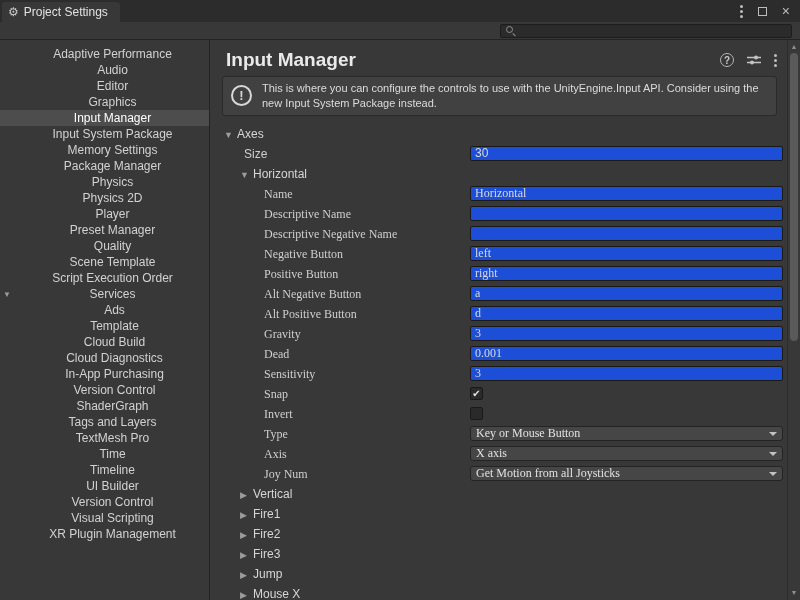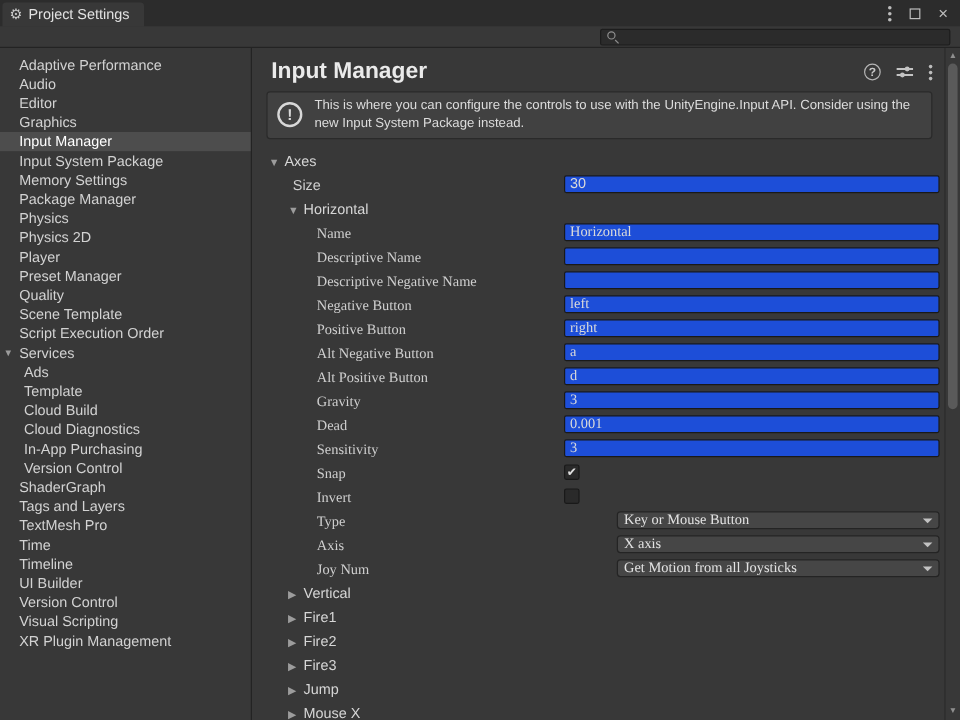--- a/index.html
+++ b/index.html
@@ -28,21 +28,21 @@
             display:flex; align-items:center; padding-left:4px; color:#9a9a9a; }
   .mag { position:relative; width:11px; height:11px; display:inline-block; }
   .mag::before { content:""; position:absolute; left:1px; top:1px; width:5px; height:5px;
                  border:1px solid #8f8f8f; border-radius:50%; }
   .mag::after { content:""; position:absolute; left:7.5px; top:7.5px; width:3.5px; height:1.4px;
                 background:#8f8f8f; transform:rotate(45deg); transform-origin:0 0; }
   .search-val { margin-left:4px; font-size:11px; color:#cfcfcf; }
   
   .content { display:flex; height:560px; }
   .sidebar { width:210px; flex:0 0 210px; border-right:1px solid #232323; padding-top:6px; overflow:hidden; background:#383838; }
-  .side-item { height:16px; line-height:16px; padding-left:16px; position:relative; white-space:nowrap; color:#d2d2d2; cursor:default; }
+  .side-item { height:16px; line-height:16px; padding-left:16px; position:relative; white-space:nowrap; color:#d2d2d2; cursor:default;text-align:center; }
   .side-item.child { padding-left:20px; }
   .side-item.sel { background:#4d4d4d; color:#ffffff; }
   .side-tri { position:absolute; left:3px; top:1px; font-size:8px; color:#9c9c9c; }
   
   .main { flex:1 1 auto; min-width:0; position:relative; padding-top:4px; }
   .head { display:flex; align-items:center; padding:6px 10px 4px 16px; height:30px; }
   .page-title { font-size:19px; font-weight:bold; color:#eaeaea; margin:0; }
   .head-icons { margin-left:auto; display:flex; align-items:center; gap:13px; }
   .help { width:14px; height:14px; border-radius:50%; border:1px solid #b4b4b4; color:#c8c8c8;
           font-size:10px; font-weight:bold; display:flex; align-items:center; justify-content:center; }
@@ -56,21 +56,21 @@
   .lv0 { padding-left:14px; }
   .lv1 { padding-left:34px; }
   .lv1f { padding-left:30px; }
   .lv2 { padding-left:54px;font-family:Liberation Serif, serif; }
   .tri { display:inline-block; width:13px; font-size:9px; color:#9c9c9c; }
   .flabel { color:#d6d6d6; }
   .afield { position:absolute; left:260px; right:4px; top:2px; height:15px; }
   .tfield { background:#1d4ed8; border:1px solid #191919; border-radius:2px; padding:0 4px;
             line-height:13px; font-size:12px; color:#dadada; overflow:hidden; }
   .dropdown { background:#464646; border:1px solid #242424; border-radius:3px; padding:0 18px 0 5px;
-              line-height:13px; font-size:12px; color:#e2e2e2; overflow:hidden; cursor:pointer;margin-left:44px; }
+              line-height:13px; font-size:12px; color:#e2e2e2; overflow:hidden; cursor:pointer; }
   .dd-arrow { position:absolute; right:5px; top:5px; width:0; height:0;
               border-left:4px solid transparent; border-right:4px solid transparent; border-top:4.5px solid #c2c2c2; }
   .checkbox { position:absolute; left:260px; top:3px; width:13px; height:13px; background:#2a2a2a;
               border:1px solid #191919; border-radius:2px; text-align:center; line-height:11px; cursor:pointer; }
   .checkbox .check { font-size:10px; color:#e0e0e0; visibility:hidden; }
   .checkbox.checked .check { visibility:visible; }
   
   .vscroll { flex:0 0 13px; width:13px; position:relative; background:#383838; border-left:1px solid #2c2c2c; }
   .arr { position:absolute; left:0; width:100%; text-align:center; font-size:7px; color:#8f8f8f; line-height:8px; }
   .arr.up { top:3px; } .arr.down { bottom:3px; }

